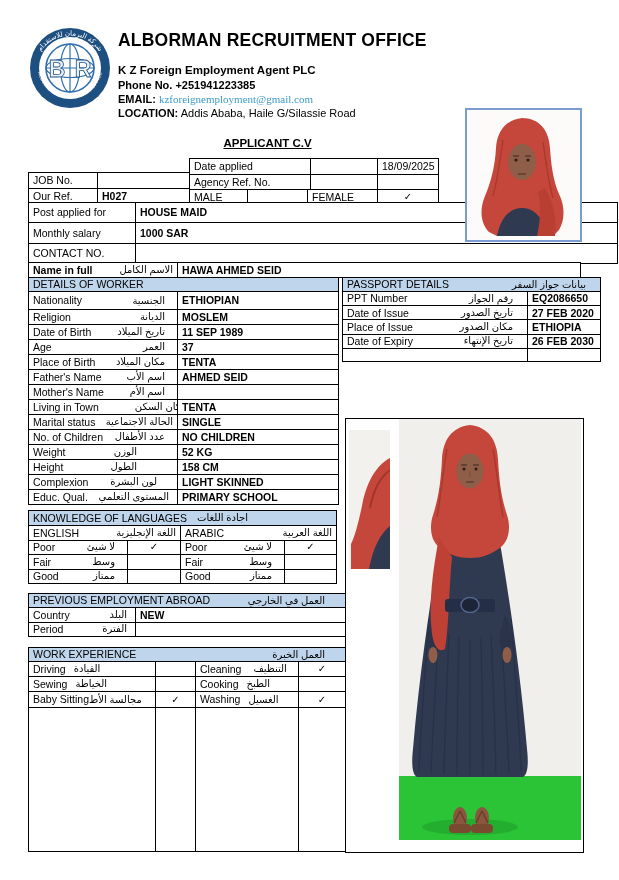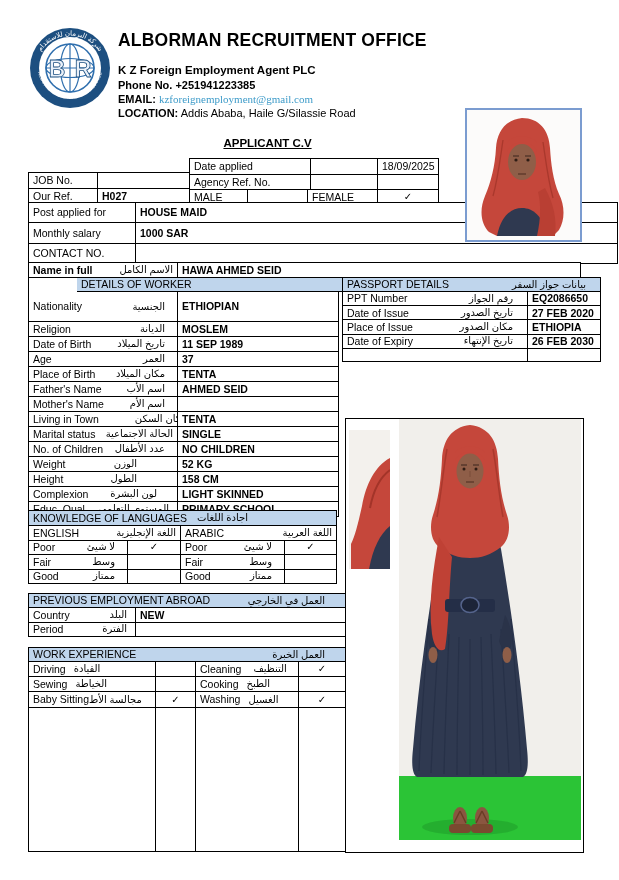--- a/index.html
+++ b/index.html
@@ -121,24 +121,24 @@
     <div class="r" style="height:15px;">
       <div class="c sb" style="width:149px;">
         <span class="v">Name in full</span>
         <span class="ar">الاسم الكامل</span>
       </div>
       <div class="c v" style="width:403px;">HAWA AHMED SEID</div>
     </div>
   </div>
 
   <div class="t" style="left:28px;top:277px;">
-    <div class="r" style="height:14px;margin-left:48px;">
+    <div class="r" style="height:14px;">
       <div class="c hd" style="width:310px;">DETAILS OF WORKER</div>
     </div>
-    <div class="r" style="height:30px;">
+    <div class="r" style="height:18px;">
         <div class="c sb" style="width:149px;padding-right:12px;">
           <span>Nationality</span>
           <span class="ar">الجنسية</span>
         </div>
         <div class="c v" style="width:161px;">ETHIOPIAN</div>
       </div>
     <div class="r" style="height:15px;">
         <div class="c sb" style="width:149px;padding-right:12px;">
           <span>Religion</span>
           <span class="ar">الديانة</span>

